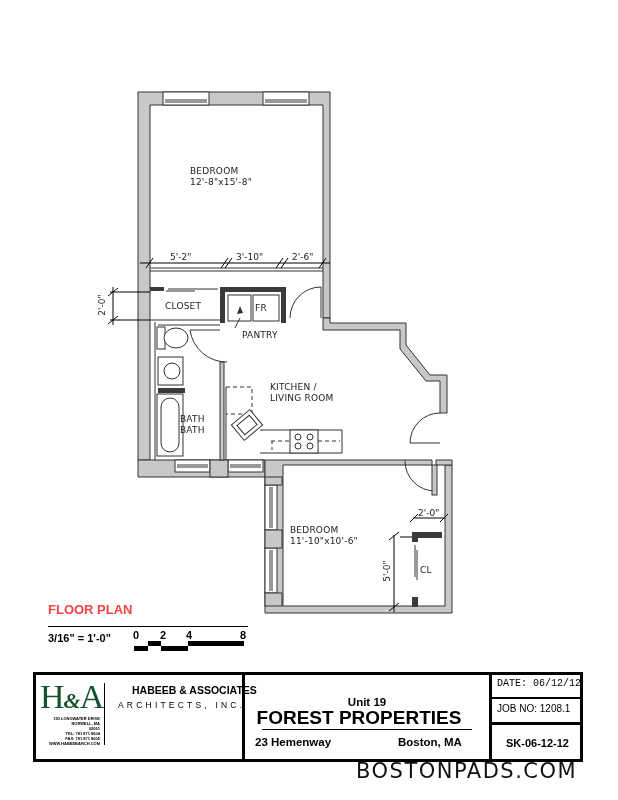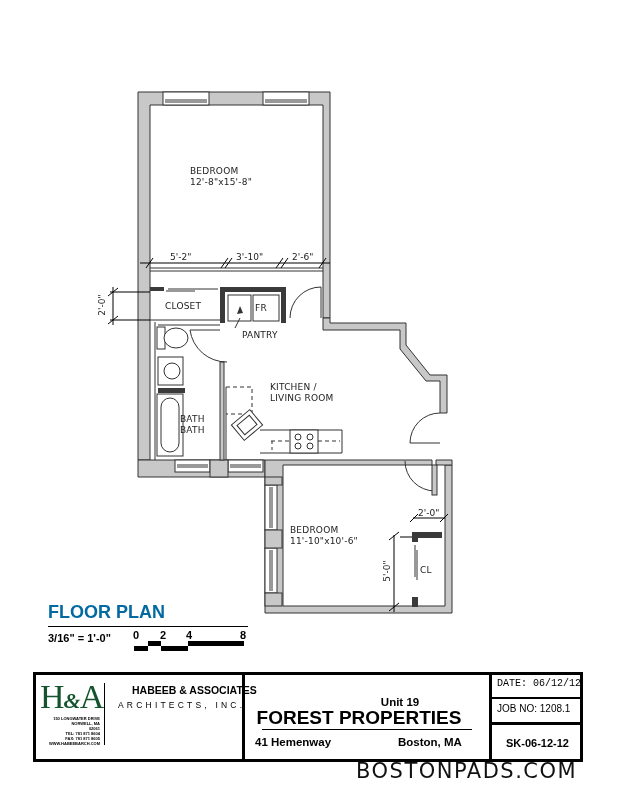--- a/index.html
+++ b/index.html
@@ -1,35 +1,35 @@
 <!DOCTYPE html>
 <html><head>
 <meta charset="utf-8">
 <style>
   html, body { margin: 0; padding: 0; background: #ffffff; }
   body { width: 618px; height: 800px; position: relative; overflow: hidden; font-family: "Liberation Sans", sans-serif; }
   .plan { position: absolute; left: 0; top: 0; }
   .lbl { position: absolute; font-family: "DejaVu Sans", sans-serif; font-size: 9px; color: #222; line-height: 11px; letter-spacing: 0.2px; }
   .dim { position: absolute; font-family: "DejaVu Sans", sans-serif; font-size: 9px; color: #222; }
-  .fp-title { position: absolute; left: 48px; top: 602px; font-family: "Liberation Sans", sans-serif; font-weight: bold; font-size: 18px; color: #0369a1; }
+  .fp-title { position: absolute; left: 48px; top: 602px; font-family: "Liberation Sans", sans-serif; font-weight: bold; font-size: 13px; color: #ef4444; }
   .fp-rule { position: absolute; left: 48px; top: 626px; width: 200px; height: 1px; background: #000; }
   .fp-scale { position: absolute; left: 48px; top: 632px; font-family: "Liberation Sans", sans-serif; font-weight: bold; font-size: 11px; }
   .scale-tick { position: absolute; top: 629px; font-family: "Liberation Sans", sans-serif; font-weight: bold; font-size: 11px; }
   .tb { position: absolute; left: 33px; top: 672px; width: 550px; height: 90px; border: 3px solid #000; box-sizing: border-box; }
   .tb-div1 { position: absolute; left: 242px; top: 672px; width: 3px; height: 90px; background: #000; }
   .tb-div2 { position: absolute; left: 489px; top: 672px; width: 3px; height: 90px; background: #000; }
   .tb-hr1 { position: absolute; left: 489px; top: 697px; width: 94px; height: 2px; background: #000; }
   .tb-hr2 { position: absolute; left: 489px; top: 722px; width: 94px; height: 3px; background: #000; }
   .logo { position: absolute; left: 40px; top: 680px; font-family: Liberation Serif, serif; font-size: 34px; line-height: 34px; color: #14532d; letter-spacing: -1px; }
   .logo .amp { font-size: 22px; font-style: italic; font-weight: bold; }
   .logo-sep { position: absolute; left: 104px; top: 683px; width: 1px; height: 62px; background: #000; }
   .addr { position: absolute; left: 36px; width: 64px; text-align: right; font-family: "Liberation Sans", sans-serif; font-weight: bold; font-size: 4px; line-height: 5px; color: #000; }
   .firm { position: absolute; left: 109px; top: 684px; font-family: "Liberation Sans", sans-serif; font-weight: bold; font-size: 10.5px; color: #000; padding-left: 23px; }
   .firm2 { position: absolute; left: 118px; top: 700px; font-family: "Liberation Sans", sans-serif; font-size: 8.5px; letter-spacing: 3.2px; color: #000; }
-  .unit { position: absolute; left: 245px; width: 244px; top: 696px; text-align: center; font-family: "Liberation Sans", sans-serif; font-weight: bold; font-size: 11.5px; margin-left: 33px; }
+  .unit { position: absolute; left: 245px; width: 244px; top: 696px; text-align: center; font-family: "Liberation Sans", sans-serif; font-weight: bold; font-size: 11.5px; }
   .proj { position: absolute; left: 237px; width: 244px; top: 707px; text-align: center; font-family: "Liberation Sans", sans-serif; font-weight: bold; font-size: 19px; }
   .proj-rule { position: absolute; left: 262px; width: 210px; top: 729px; height: 1px; background: #000; }
   .street { position: absolute; left: 255px; top: 736px; font-family: "Liberation Sans", sans-serif; font-weight: bold; font-size: 11.5px; }
   .city { position: absolute; left: 398px; top: 736px; font-family: "Liberation Sans", sans-serif; font-weight: bold; font-size: 11.5px; }
   .date { position: absolute; left: 497px; top: 678px; font-family: Liberation Mono, monospace; font-size: 10px; }
   .job { position: absolute; left: 497px; top: 703px; font-family: "Liberation Sans", sans-serif; font-size: 10px; }
   .sheet { position: absolute; left: 492px; width: 91px; top: 737px; text-align: center; font-family: "Liberation Sans", sans-serif; font-weight: bold; font-size: 11px; }
   .watermark { position: absolute; left: 356px; top: 759px; font-family: "DejaVu Sans", sans-serif; font-size: 21px; letter-spacing: 1.5px; color: #111; }
 </style>
 </head>
@@ -228,20 +228,20 @@
 <div class="addr" style="top:726px;">02061</div>
 <div class="addr" style="top:731px;">TEL: 781 871 8604</div>
 <div class="addr" style="top:736px;">FAX: 781 871 8605</div>
 <div class="addr" style="top:741px;">WWW.HABEEBARCH.COM</div>
 <div class="firm">HABEEB &amp; ASSOCIATES</div>
 <div class="firm2">ARCHITECTS, INC.</div>
 
 <div class="unit">Unit 19</div>
 <div class="proj">FOREST PROPERTIES</div>
 <div class="proj-rule"></div>
-<div class="street">41 Hemenway</div>
+<div class="street">23 Hemenway</div>
 <div class="city">Boston, MA</div>
 
 <div class="date">DATE: 06/12/12</div>
 <div class="job">JOB NO:  1208.1</div>
 <div class="sheet">SK-06-12-12</div>
 
 <div class="watermark">BOSTONPADS.COM</div>
 
 </body></html>

